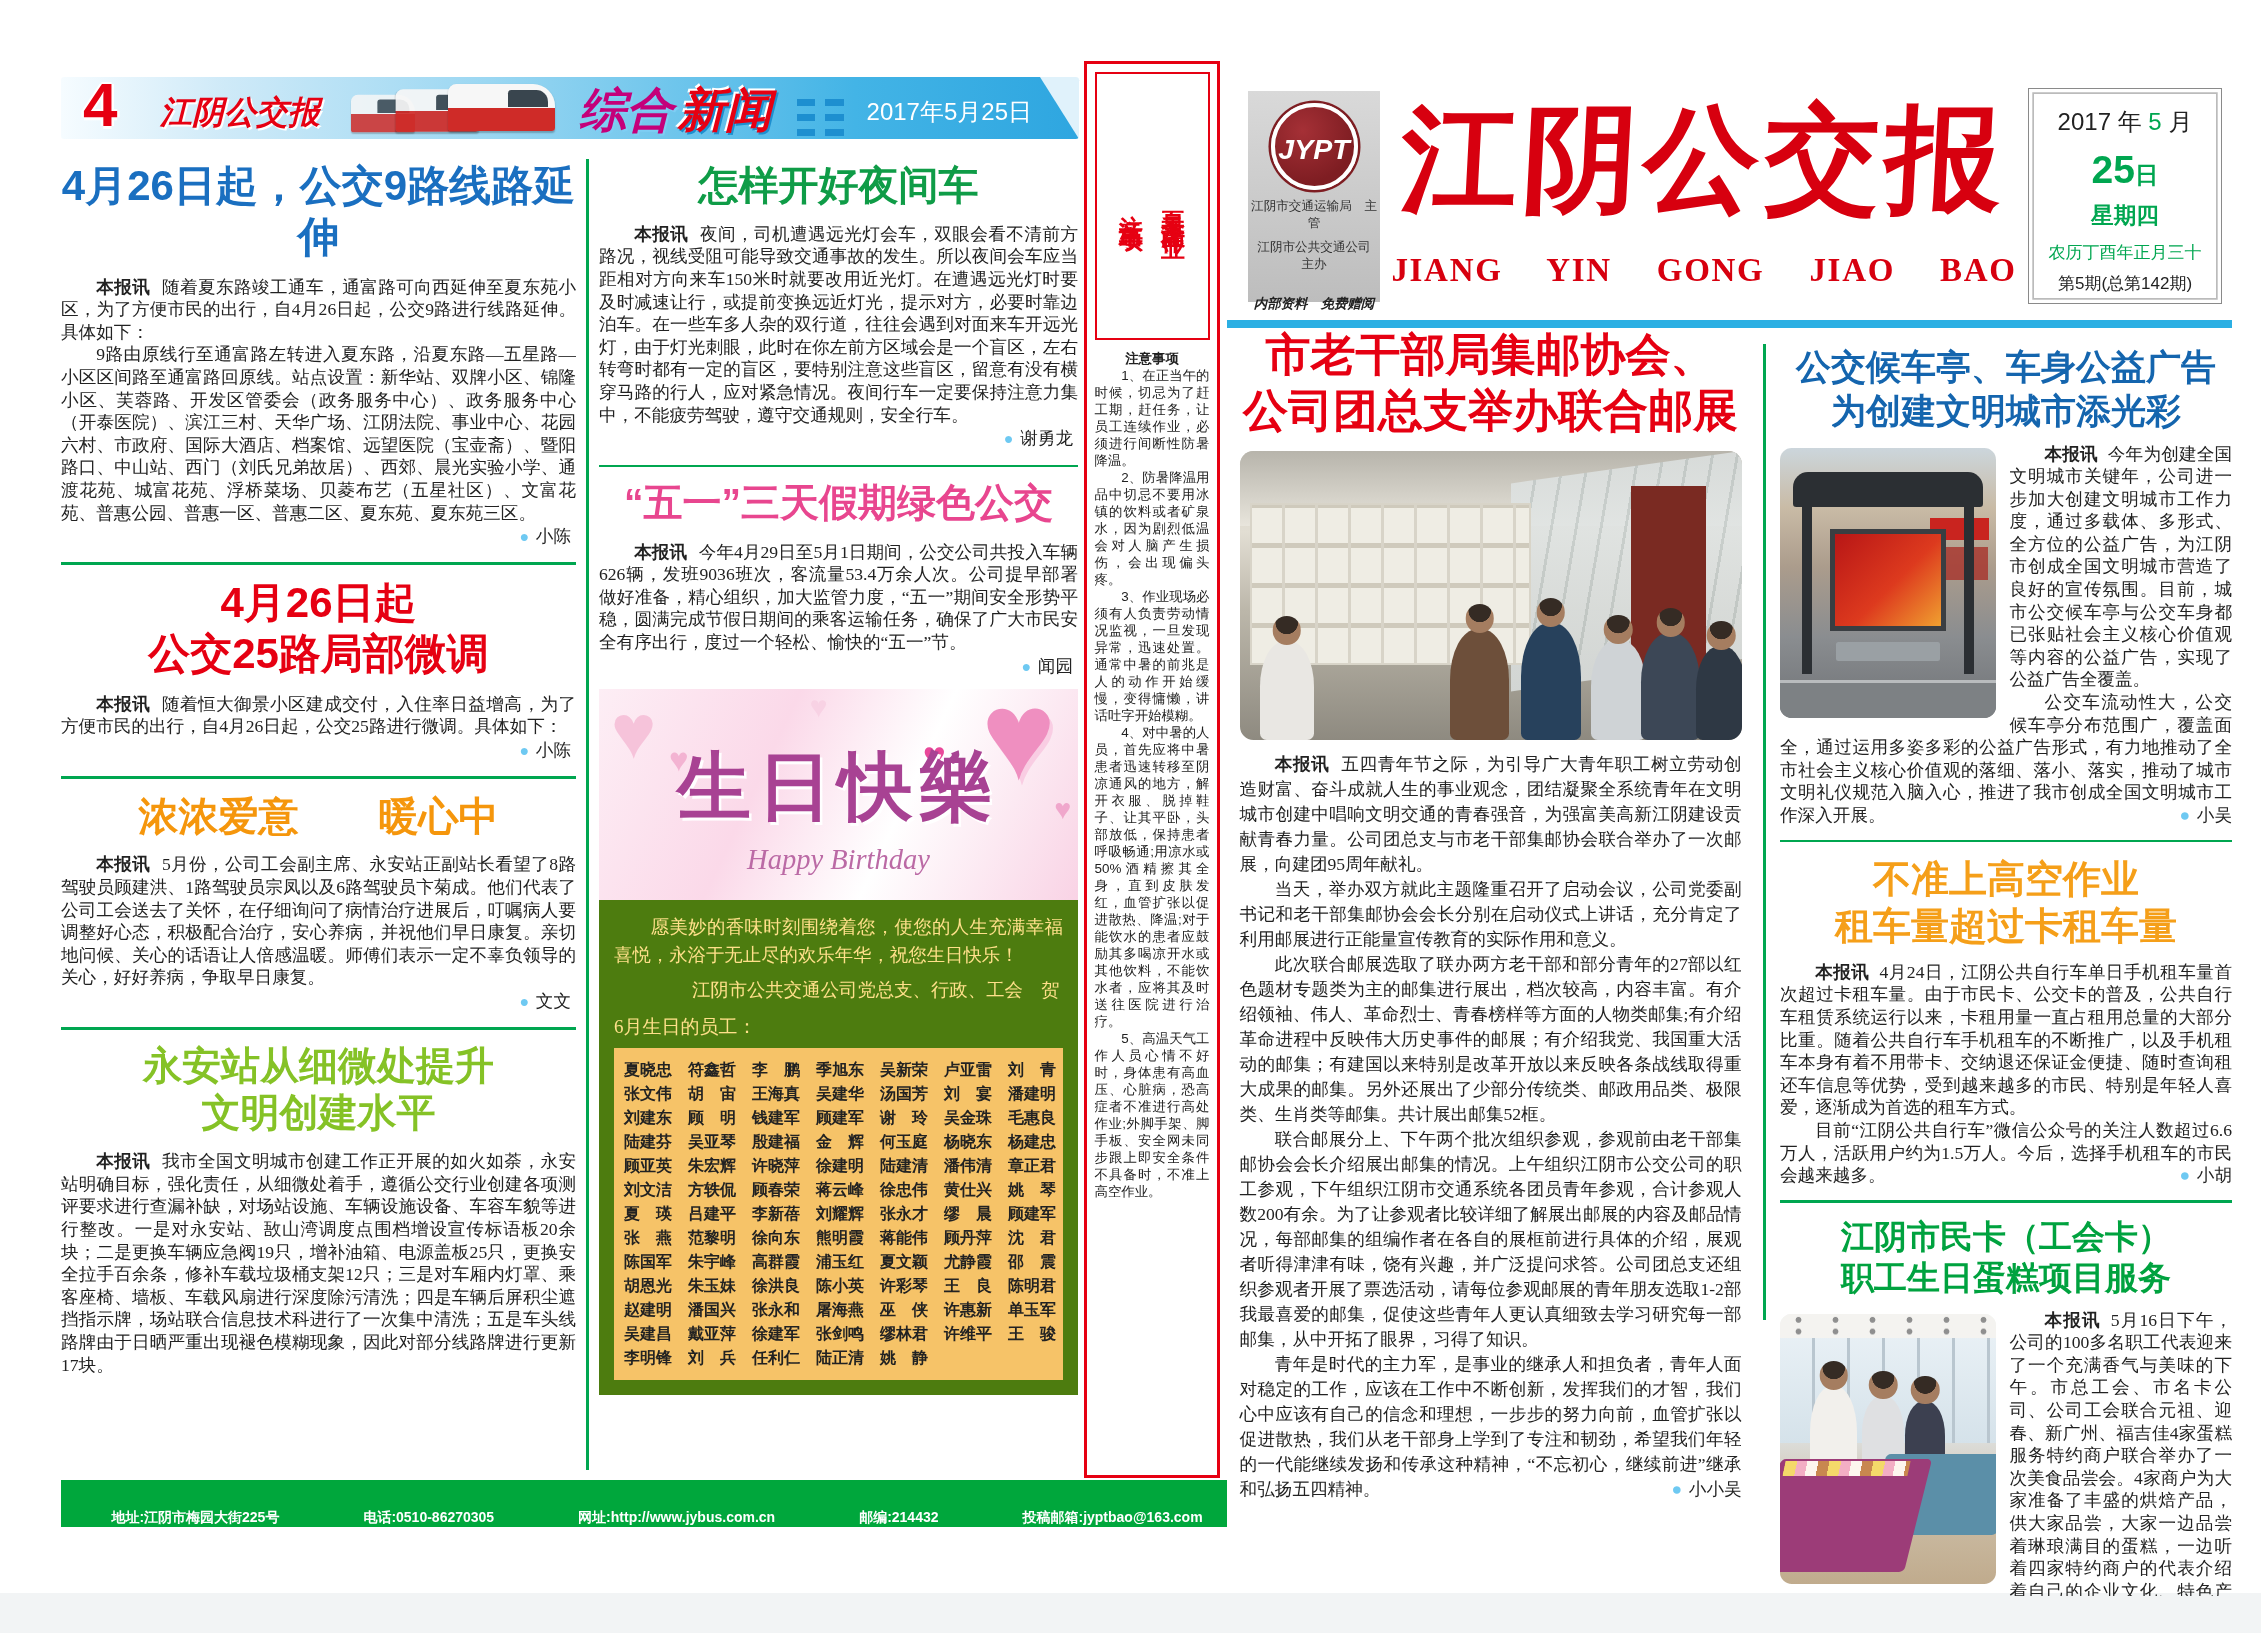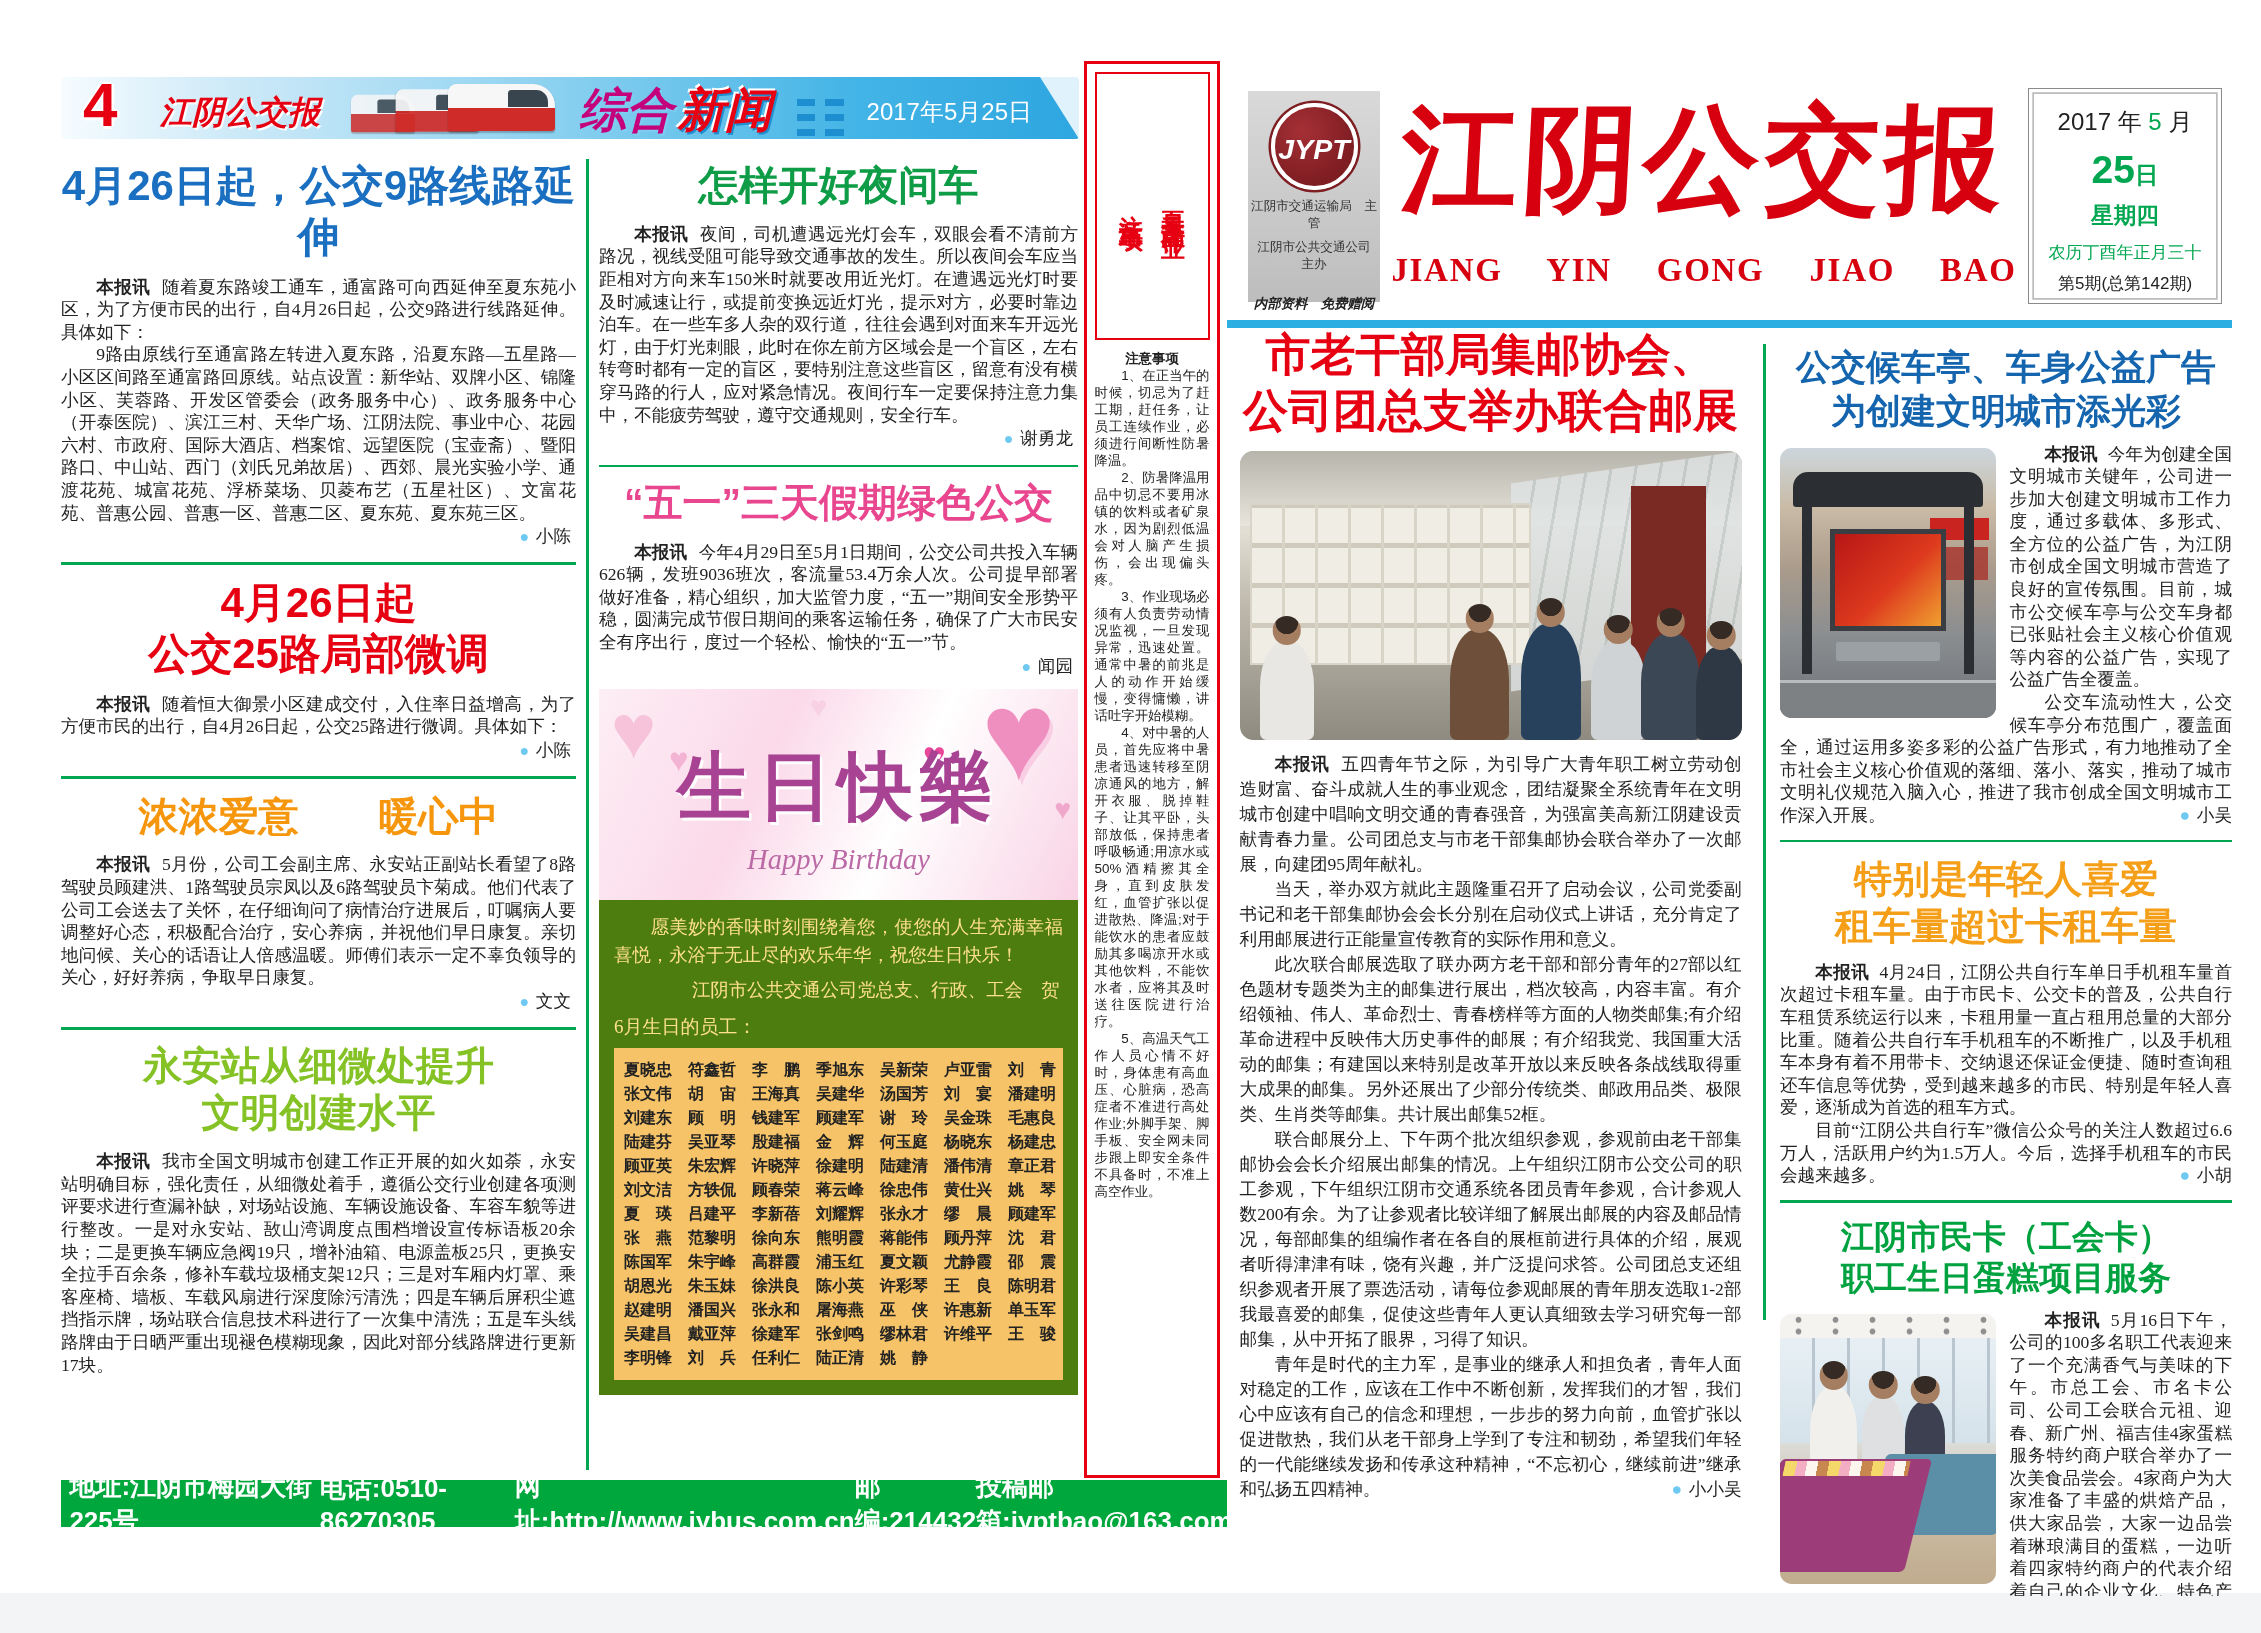--- a/index.html
+++ b/index.html
@@ -78,22 +78,22 @@
     background:#fff;padding:6.7px 7.5px;overflow:hidden;}
   .notice-titlebox{border:2.5px solid #e60012;margin:1.7px 0 10px;padding:13.4px 3.3px;display:flex;
     justify-content:center;align-items:center;gap:10px;height:268px;}
   .vt{writing-mode:vertical-rl;text-orientation:upright;color:#e60012;font-weight:bold;
     font-family:"Liberation Sans",sans-serif;font-size:24px;letter-spacing:5px;}
   .notice-body p{font-family:"Liberation Sans",sans-serif;font-size:13.4px;line-height:17px;
     text-align:justify;margin:0;text-indent:2em;color:#222;}
   .notice-sub{text-align:center !important;text-indent:0 !important;font-weight:bold;}
 
   .lp-footer{position:absolute;left:15px;top:1421px;width:1192px;height:47px;background:#00a73c;
-    color:#fff;font-family:"Liberation Sans",sans-serif;font-size:26px;font-weight:bold;
-    display:flex;align-items:center;justify-content:space-around;padding:0 8.4px;}
+    color:#fff;font-family:"Liberation Sans",sans-serif;font-size:14px;font-weight:bold;
+    display:flex;align-items:flex-end;justify-content:space-around;padding:0 8.4px;}
 
   
   .rp{position:absolute;left:1227px;top:59px;width:1005px;height:1533px;background:#fff;}
   .rp-info{position:absolute;left:21px;top:32px;width:132px;height:211px;text-align:center;
     background:linear-gradient(180deg,#d9d9d9,#bdbdbd);padding-top:10px;font-family:"Liberation Sans",sans-serif;}
   .jypt{width:87px;height:87px;margin:1.7px auto 8.4px;border-radius:50%;
     background:radial-gradient(circle at 35% 30%,#a53036,#7e1d22 70%);
     color:#fff;font-style:italic;font-weight:bold;font-size:28.5px;line-height:84px;
     border:4.2px solid #fff;box-shadow:0 0 0 2.5px #7e1d22;}
   .rp-info-line{font-size:12.6px;color:#333;margin:6.7px 0;}
@@ -393,21 +393,21 @@
         </div>
         <p><b>本报讯</b><span>今年为创建全国文明城市关键年，公司进一步加大创建文明城市工作力度，通过多载体、多形式、全方位的公益广告，为江阴市创成全国文明城市营造了良好的宣传氛围。目前，城市公交候车亭与公交车身都已张贴社会主义核心价值观等内容的公益广告，实现了公益广告全覆盖。</span></p>
         <p><span>公交车流动性大，公交候车亭分布范围广，覆盖面全，通过运用多姿多彩的公益广告形式，有力地推动了全市社会主义核心价值观的落细、落小、落实，推动了城市文明礼仪规范入脑入心，推进了我市创成全国文明城市工作深入开展。</span>
           <span class="byline-inline"><span class="dot" style="color:#6ec9f2;margin-right:6.7px;">●</span><span>小吴</span></span>
         </p>
       </article>
       <div class="sep" style="clear:both;"></div>
 
       <article class="art">
         <h3 class="c2-t">
-          <div>特别是年轻人喜爱</div>
+          <div>不准上高空作业</div>
           <div>租车量超过卡租车量</div>
         </h3>
         <p><b>本报讯</b><span>4月24日，江阴公共自行车单日手机租车量首次超过卡租车量。由于市民卡、公交卡的普及，公共自行车租赁系统运行以来，卡租用量一直占租用总量的大部分比重。随着公共自行车手机租车的不断推广，以及手机租车本身有着不用带卡、交纳退还保证金便捷、随时查询租还车信息等优势，受到越来越多的市民、特别是年轻人喜爱，逐渐成为首选的租车方式。</span></p>
         <p><span>目前“江阴公共自行车”微信公众号的关注人数超过6.6万人，活跃用户约为1.5万人。今后，选择手机租车的市民会越来越多。</span>
           <span class="byline-inline"><span class="dot" style="color:#6ec9f2;margin-right:6.7px;">●</span><span>小胡</span></span>
         </p>
       </article>
       <div class="sep"></div>
 
       <article class="art">

